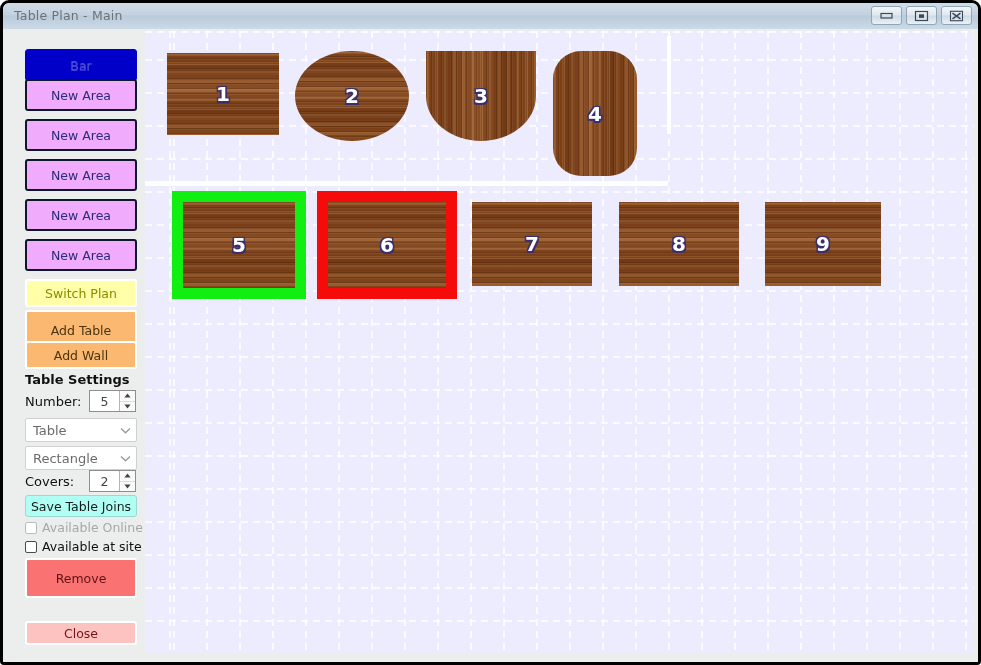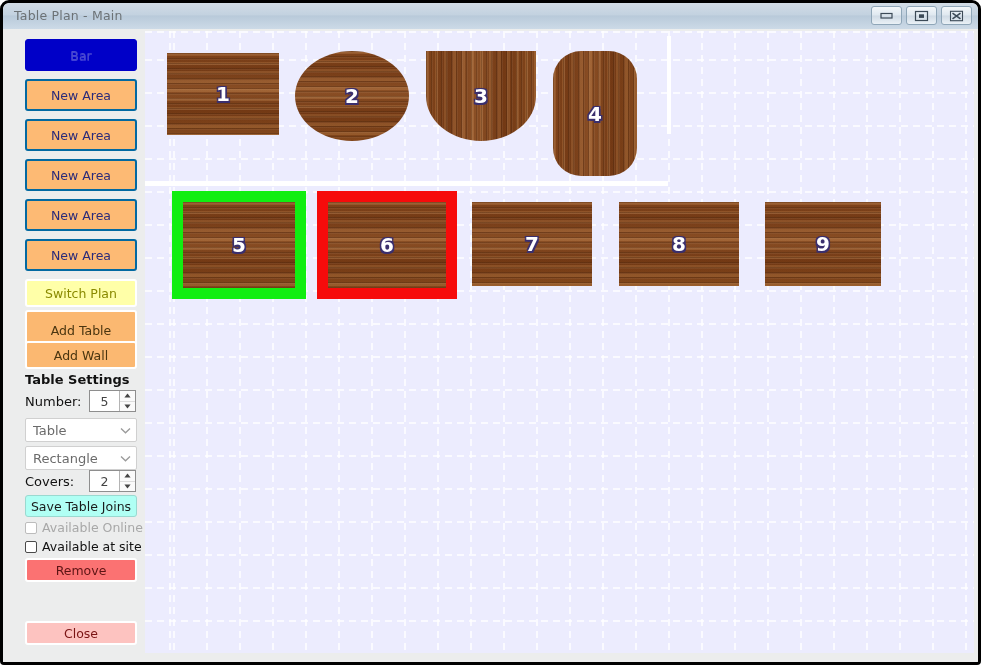--- a/index.html
+++ b/index.html
@@ -61,22 +61,22 @@
     border:1px solid #cfcfcf;
     border-radius:3px;
     background:#ffffff;
     display:flex;align-items:center;justify-content:center;
     font-size:12.5px;
     cursor:pointer;
     text-align:center;
     white-space:nowrap;
     overflow:hidden;
   }
-  .btn.bar{background:#0000c8;color:#4a4ad0;border-color:#0000c8;text-shadow:0 1px 0 rgba(255,255,255,.25);}
-  .btn.area{background:#fdba74;color:#2b2b7a;border:2px solid #0369a1;}
+  .btn.bar{background:#0000c8;color:#4a4ad0;border-color:#0000c8;text-shadow:0 1px 0 rgba(255,255,255,.25);margin-top:10px;}
+  .btn.area{background:#f0abfc;color:#2b2b7a;border:2px solid #0f172a;}
   .btn.switch{background:#ffffa8;color:#8a8a00;border:2px solid #ffffff;}
   .btn.orange{background:#fbb871;color:#4a3510;border:2px solid #ffffff;}
   .btn.remove{background:#fb7272;color:#5c1414;border:2px solid #ffffff;}
   .btn.save{background:#b9f8b9;color:#14a014;border:2px solid #ffffff;}
   .btn.close{background:#fdc3c0;color:#7a1414;border:2px solid #ffffff;}
   .btn.joins{
     background:#b0fff4;color:#1a1a1a;border:1px solid #9ad9d0;
     left:22px;width:112px;height:22px;font-size:12.5px;
   }
 
@@ -333,21 +333,21 @@
 
       <div class="chk-row disabled" style="top:491px">
         <div class="chk-box"></div>
         <div class="chk-lbl">Available Online</div>
       </div>
       <div class="chk-row" style="top:510px">
         <div class="chk-box"></div>
         <div class="chk-lbl">Available at site</div>
       </div>
 
-      <div class="btn remove" style="top:529px;height:24px">Remove</div>
+      <div class="btn remove" style="top:529px;height:40px">Remove</div>
       <div class="btn close" style="top:592px;height:24px">Close</div>
     </div>
 
     <div class="canvas-wrap">
       <div class="grid-v"></div>
       <div class="grid-h"></div>
 
       <div class="wall" id="wall0" style="left: 522px; top: 5px; width: 4px; height: 98px;"></div>
       <div class="wall" id="wall1" style="left: 0px; top: 150px; width: 523px; height: 5px;"></div>
 

